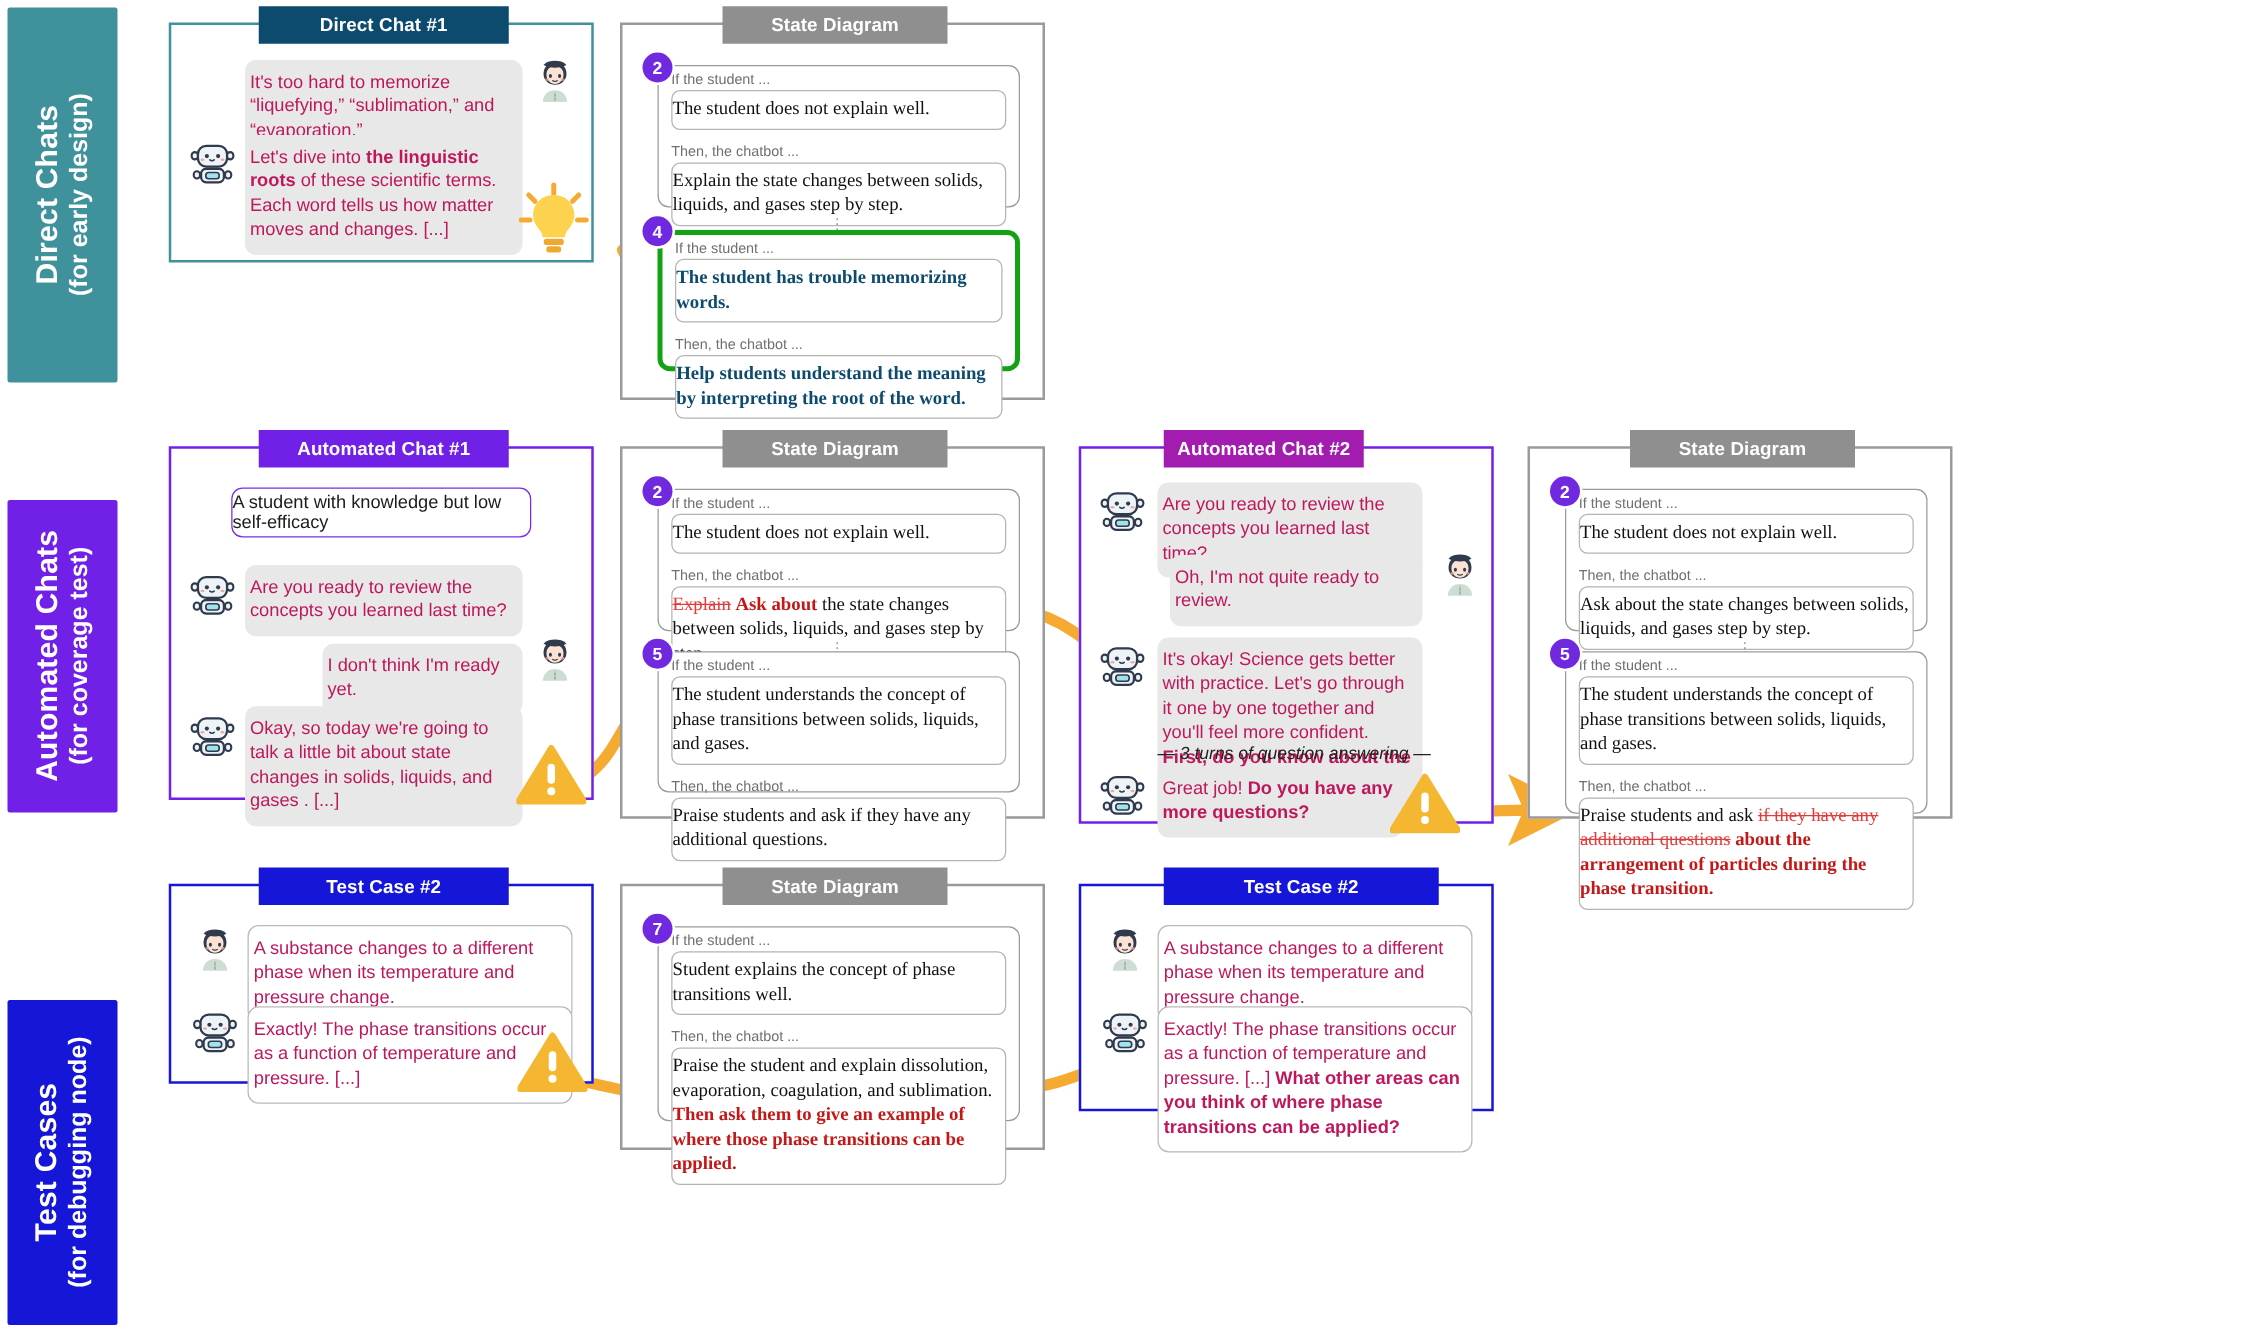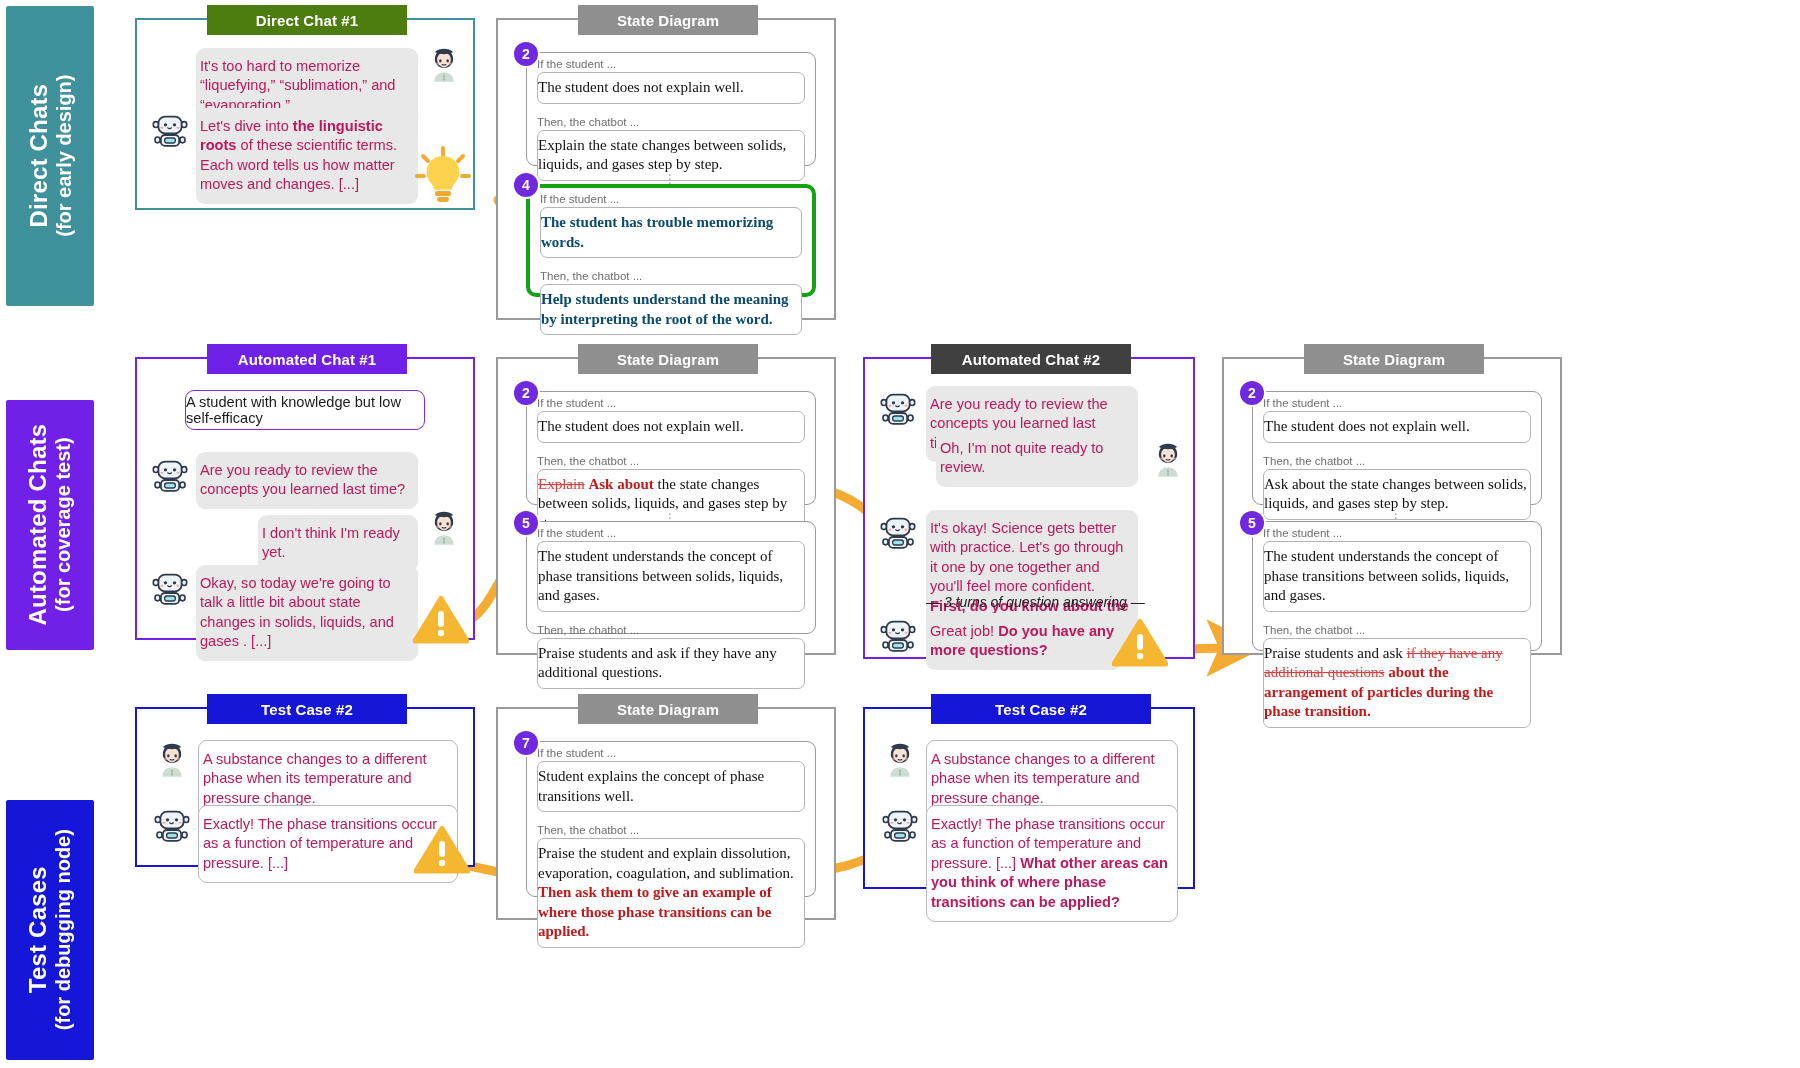--- a/index.html
+++ b/index.html
@@ -112,21 +112,21 @@
 </svg>
 
 <div class="rowlabel" style="left:6px;top:6px;width:88px;height:300px;background:#3f929c;">
   <div class="inner">
     <div class="t1">Direct Chats</div>
     <div class="t2">(for early design)</div>
   </div>
 </div>
 
 <div class="panel" style="left:135px;top:18px;width:340px;height:192px;border-width:2px;border-color:#3f929c;">
-  <div class="panel-title" style="left:70px;width:200px;background:#4d7c0f;">Direct Chat  #1</div>
+  <div class="panel-title" style="left:70px;width:200px;background:#0c4a6e;">Direct Chat  #1</div>
 </div>
 
 <div class="avatar" style="left:424px;top:45px;">
   <svg viewBox="0 0 48 48">
       <g>
         <path d="M24 6c-7 0-11 4.6-11 11 0 5.6 4.6 10.4 11 10.4S35 22.6 35 17C35 10.6 31 6 24 6z" fill="#2f3b4d"></path>
         <path d="M24 9.6c-5.6 0-8.2 3.4-8.2 8.2 0 5 3.8 8.8 8.2 8.8s8.2-3.8 8.2-8.8c0-4.8-2.6-8.2-8.2-8.2z" fill="#fbe3d3"></path>
         <ellipse cx="19.6" cy="19" rx="1.5" ry="1.9" fill="#2f3b4d"></ellipse>
         <ellipse cx="28.4" cy="19" rx="1.5" ry="1.9" fill="#2f3b4d"></ellipse>
         <ellipse cx="16.6" cy="22.4" rx="2" ry="1.3" fill="#f6a6a0" opacity=".75"></ellipse>
@@ -301,21 +301,21 @@
 
 <div class="sd-badge" style="left:514px;top:511px;">5</div>
 <div class="sd-node" style="left:526px;top:521px;width:290px;height:113px;">
   <div class="sd-cap">If the student ...</div>
   <div class="sd-slot">The student understands the concept of phase transitions between solids, liquids, and gases.</div>
   <div class="sd-cap">Then, the chatbot ...</div>
   <div class="sd-slot">Praise students and ask if they have any additional questions.</div>
 </div>
 
 <div class="panel" style="left:863px;top:357px;width:332px;height:302px;border-width:2px;border-color:#7120e8;">
-  <div class="panel-title" style="left:66px;width:200px;background:#404040;">Automated Chat #2</div>
+  <div class="panel-title" style="left:66px;width:160px;background:#a21caf;">Automated Chat #2</div>
 </div>
 
 <div class="avatar" style="left:878px;top:388px;">
   <svg viewBox="0 0 48 48">
       <g>
         <rect x="10" y="8" width="28" height="20" rx="8" fill="#eef3f7" stroke="#2f3b4d" stroke-width="2.2"></rect>
         <circle cx="18.6" cy="17.8" r="2" fill="#2f3b4d"></circle>
         <circle cx="29.4" cy="17.8" r="2" fill="#2f3b4d"></circle>
         <ellipse cx="14.4" cy="21.4" rx="1.9" ry="1.2" fill="#f6a6a0"></ellipse>
         <ellipse cx="33.6" cy="21.4" rx="1.9" ry="1.2" fill="#f6a6a0"></ellipse>
@@ -324,21 +324,21 @@
         <rect x="38" y="14" width="6" height="7" rx="3" fill="#eef3f7" stroke="#2f3b4d" stroke-width="2"></rect>
         <rect x="13" y="30" width="22" height="13" rx="5" fill="#eef3f7" stroke="#2f3b4d" stroke-width="2.2"></rect>
         <rect x="17.6" y="33.6" width="12.8" height="6" rx="2.6" fill="#9fe3ef" stroke="#2f3b4d" stroke-width="1.6"></rect>
         <rect x="6" y="32.4" width="6" height="7" rx="3" fill="#eef3f7" stroke="#2f3b4d" stroke-width="2"></rect>
         <rect x="36" y="32.4" width="6" height="7" rx="3" fill="#eef3f7" stroke="#2f3b4d" stroke-width="2"></rect>
       </g>
     </svg>
 </div>
 <div class="bubble" style="left:926px;top:386px;width:212px;">Are you ready to review the concepts you learned last time?</div>
 
-<div class="bubble" style="left:936px;top:430px;width:202px;">Oh, I'm not quite ready to review.</div>
+<div class="bubble" style="left:936px;top:444px;width:202px;">Oh, I'm not quite ready to review.</div>
 <div class="avatar" style="left:1148px;top:440px;">
   <svg viewBox="0 0 48 48">
       <g>
         <path d="M24 6c-7 0-11 4.6-11 11 0 5.6 4.6 10.4 11 10.4S35 22.6 35 17C35 10.6 31 6 24 6z" fill="#2f3b4d"></path>
         <path d="M24 9.6c-5.6 0-8.2 3.4-8.2 8.2 0 5 3.8 8.8 8.2 8.8s8.2-3.8 8.2-8.8c0-4.8-2.6-8.2-8.2-8.2z" fill="#fbe3d3"></path>
         <ellipse cx="19.6" cy="19" rx="1.5" ry="1.9" fill="#2f3b4d"></ellipse>
         <ellipse cx="28.4" cy="19" rx="1.5" ry="1.9" fill="#2f3b4d"></ellipse>
         <ellipse cx="16.6" cy="22.4" rx="2" ry="1.3" fill="#f6a6a0" opacity=".75"></ellipse>
         <ellipse cx="31.4" cy="22.4" rx="2" ry="1.3" fill="#f6a6a0" opacity=".75"></ellipse>
         <path d="M21.8 23.4c.9.9 3.5.9 4.4 0" stroke="#2f3b4d" stroke-width="1.3" fill="none" stroke-linecap="round"></path>

